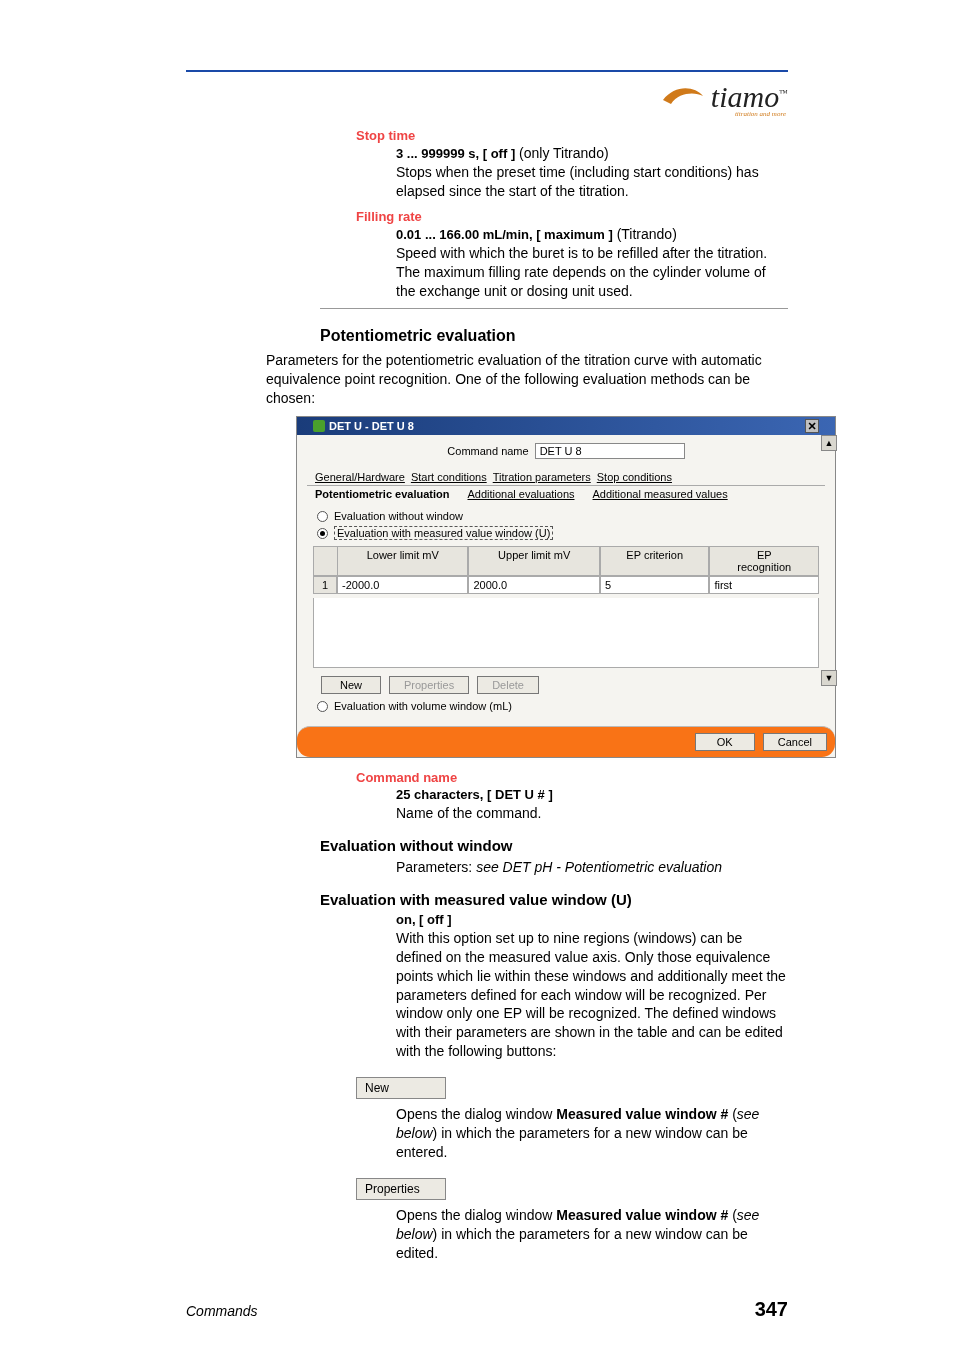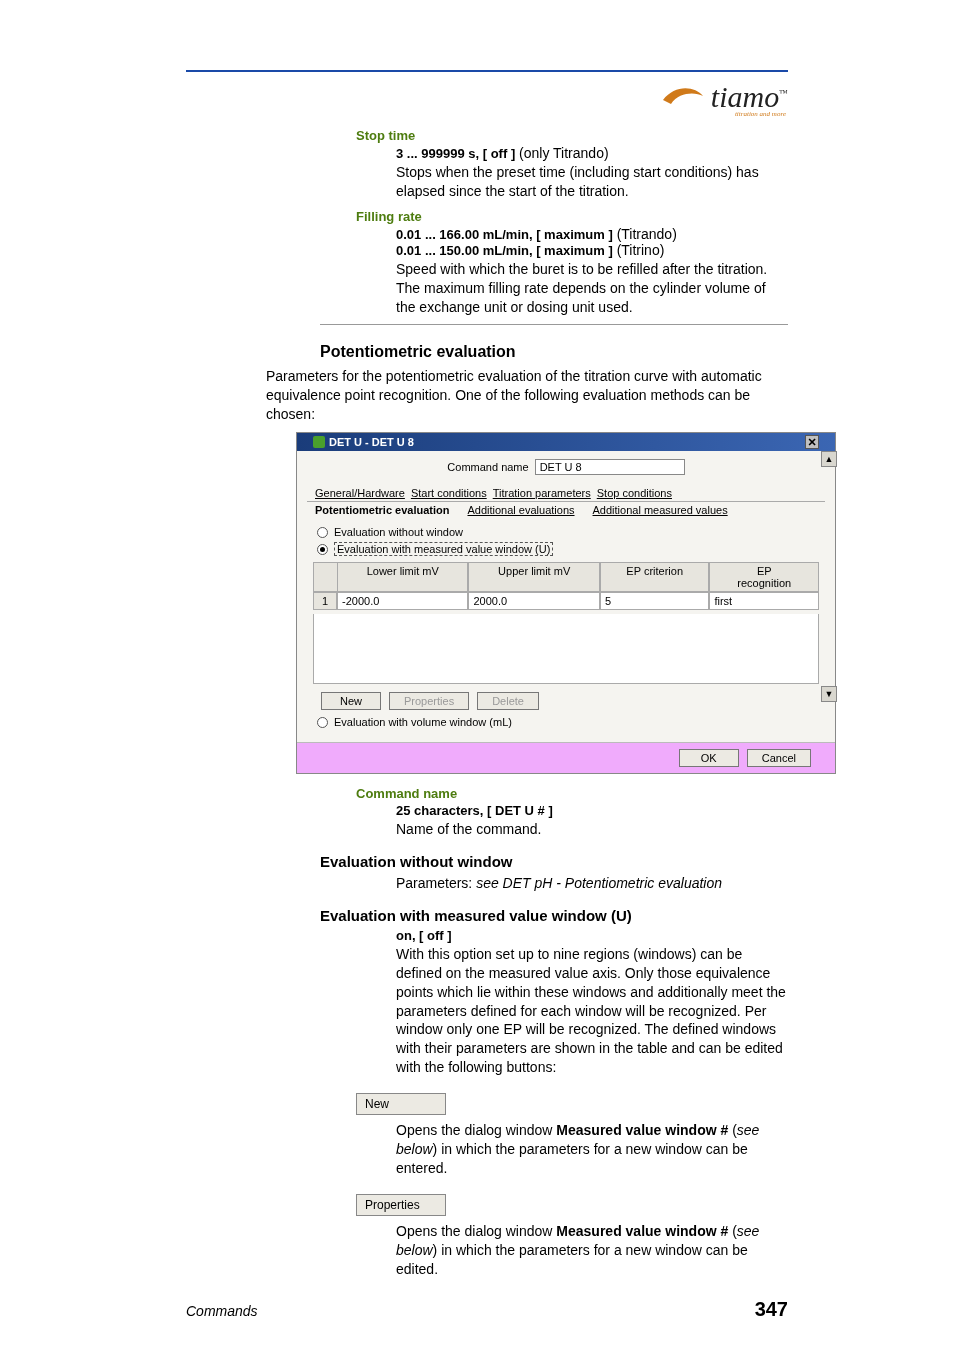--- a/index.html
+++ b/index.html
@@ -52,21 +52,21 @@
     font-style: italic;
     position: absolute;
     bottom: -4px;
     right: 2px;
   }
   .content { padding-left: 170px; }
   .param-name {
     font-weight: bold;
     font-size: 13px;
     margin: 6px 0 2px 0;
-    color: #4d7c0f;
+    color: #ef4444;
   }
   .param-sub {
     margin-left: 40px;
     font-size: 14px;
   }
   .param-sub .spec {
     font-weight: bold;
     font-size: 13px;
   }
   .para {
@@ -213,23 +213,24 @@
     padding: 2px 14px;
     cursor: pointer;
     min-width: 60px;
     text-align: center;
   }
   .btn.disabled { color: #999; cursor: default; }
   .dlg-footer {
     display: flex;
     justify-content: flex-end;
     gap: 8px;
-    padding: 6px 24px;
-    background: #f0abfc;
+    padding: 6px 8px;
+    background: #f97316;
     border-top: 1px solid #bbb;
+    border-radius: 13px;
   }
   .scroll-up, .scroll-down {
     position: absolute;
     right: -2px;
     width: 16px;
     height: 16px;
     background: #d9d7cf;
     border: 1px solid #888;
     font-size: 9px;
     display: flex;
@@ -281,21 +282,20 @@
   <div class="content">
     <div class="param-name">Stop time</div>
     <div class="param-sub">
       <span class="spec">3 ... 999999 s, [ off ]</span><span> (only Titrando)</span>
       <div class="para">Stops when the preset time (including start conditions) has elapsed since the start of the titration.</div>
     </div>
 
     <div class="param-name">Filling rate</div>
     <div class="param-sub">
       <div><span class="spec">0.01 ... 166.00 mL/min, [ maximum ]</span><span> (Titrando)</span></div>
-      <div><span class="spec">0.01 ... 150.00 mL/min, [ maximum ]</span><span> (Titrino)</span></div>
       <div class="para">Speed with which the buret is to be refilled after the titration. The maximum filling rate depends on the cylinder volume of the exchange unit or dosing unit used.</div>
     </div>
   </div>
 
   <div style="padding-left:152px;">
     <hr class="section-rule">
     <div class="section-h">Potentiometric evaluation</div>
   </div>
 
   <div class="content">

